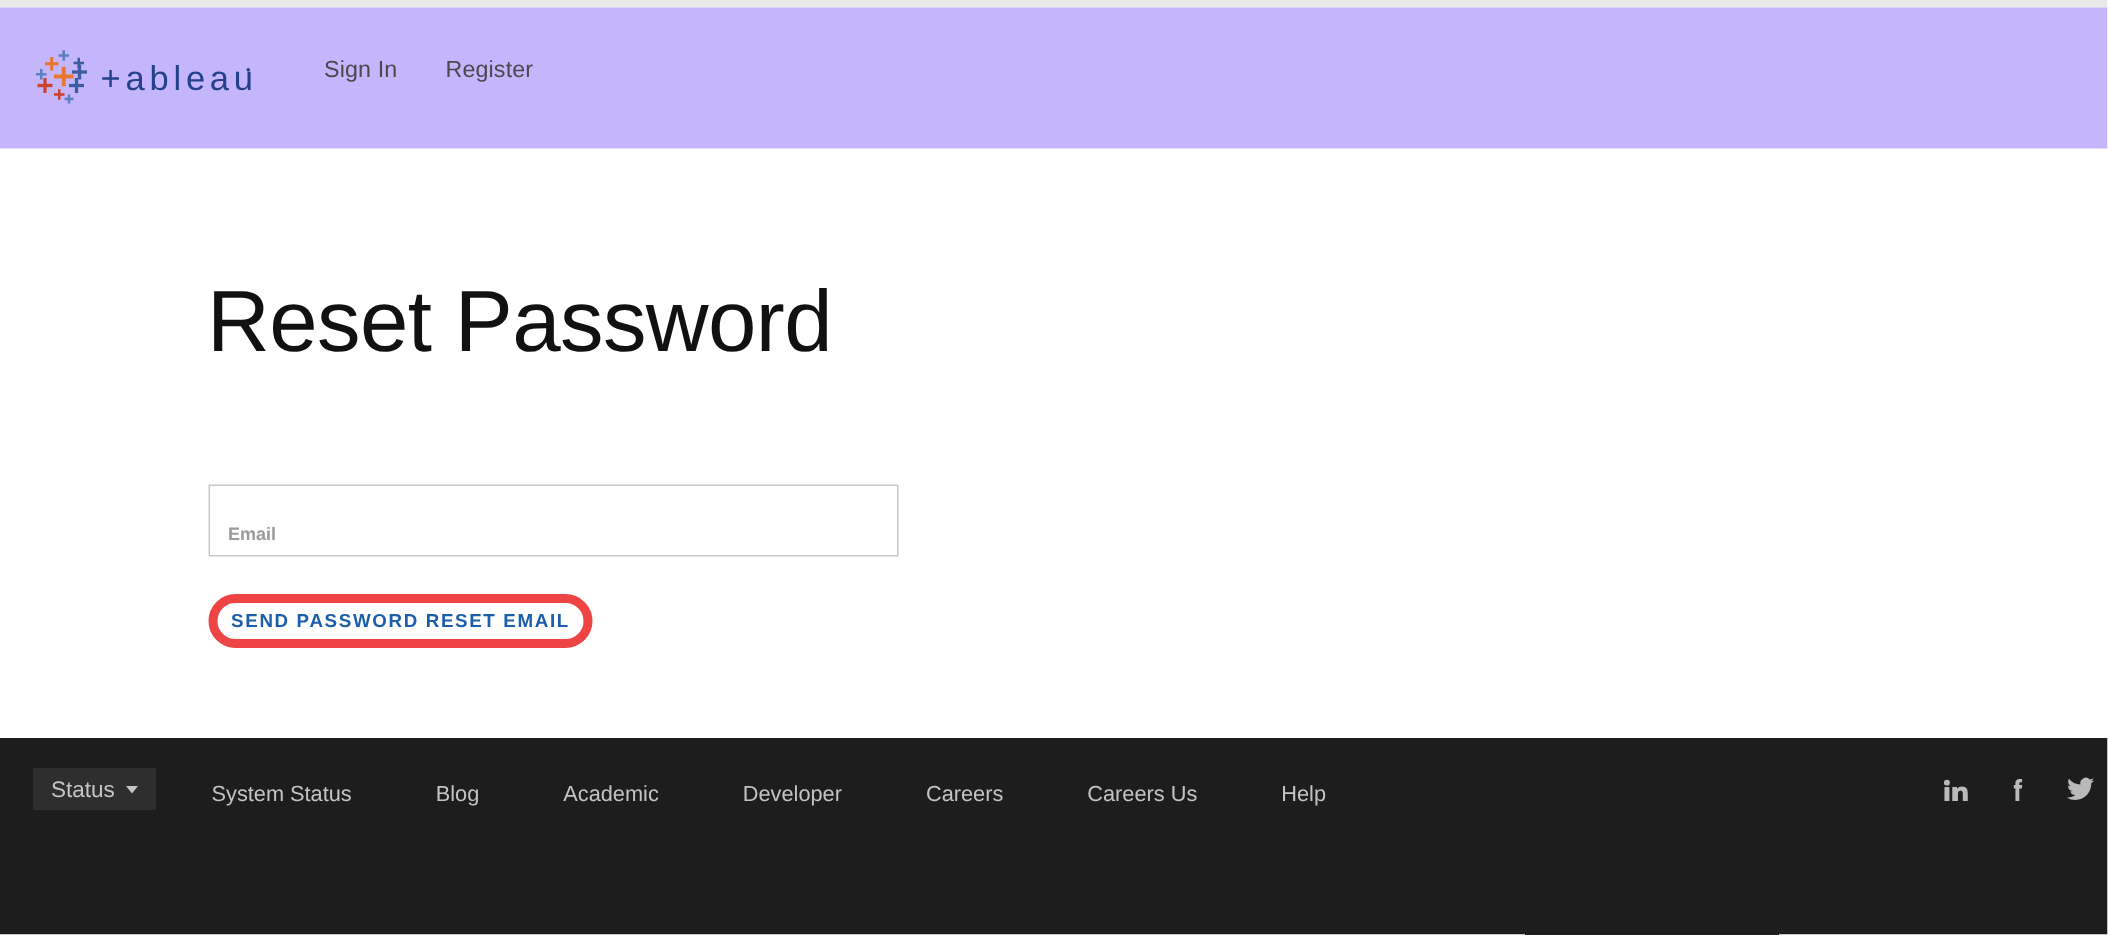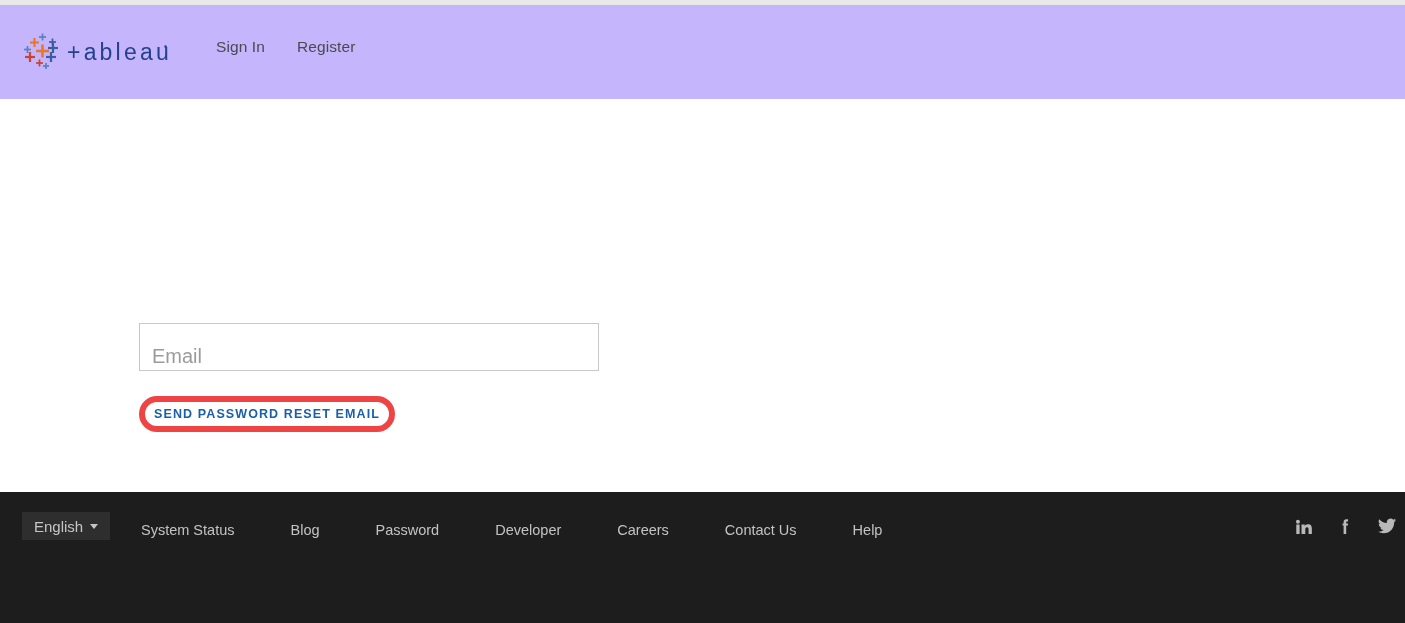--- a/index.html
+++ b/index.html
@@ -103,23 +103,24 @@
     height: 48px;
   }
   .email-input {
     width: 100%;
     height: 100%;
     box-sizing: border-box;
     border: 1px solid #c8c8c8;
     background: #ffffff;
     outline: none;
     font-family: "Liberation Sans", sans-serif;
-    font-size: 20px;
+    font-size: 12px;
     color: #333333;
     padding: 22px 12px 4px 12px;
+    font-weight: bold;
   }
   .email-input::placeholder {
     color: #9b9b9b;
     opacity: 1;
   }
   .submit-button {
     position: absolute;
     left: 139px;
     top: 296px;
     width: 256px;
@@ -281,44 +282,45 @@
 
   <div class="header-nav">
     <a class="header-link" href="#">Sign In</a>
     <a class="header-link" href="#">Register</a>
   </div>
 
   <div class="header-divider"></div>
 </div>
 
 <div class="main">
+  <h1 class="page-title">Reset Password</h1>
 
   <div class="email-field-wrap">
     <input class="email-input" type="text" placeholder="Email" style="">
   </div>
 
   <button class="submit-button">SEND PASSWORD RESET EMAIL</button>
 </div>
 
 <div class="footer">
 
   <div class="footer-top">
 
     <button class="lang-select">
-      <span>English</span>
+      <span>Status</span>
       <span class="caret"></span>
     </button>
 
     <nav class="footer-nav">
       <a href="#">System Status</a>
       <a href="#">Blog</a>
-      <a href="#">Password</a>
+      <a href="#">Academic</a>
       <a href="#">Developer</a>
       <a href="#">Careers</a>
-      <a href="#">Contact Us</a>
+      <a href="#">Careers Us</a>
       <a href="#">Help</a>
     </nav>
 
     <div class="social">
       <a href="#">
         <svg width="19" height="19" viewBox="0 0 24 24">
           <path d="M4.98 3.5a2.5 2.5 0 1 1 0 5 2.5 2.5 0 0 1 0-5zM2.9 21.5h4.2V9.6H2.9v11.9zM9.5 9.6h4v1.65h.06c.56-1 1.93-2.05 3.97-2.05 4.24 0 5.02 2.62 5.02 6.03v6.27h-4.19v-5.56c0-1.33-.02-3.04-1.9-3.04-1.9 0-2.19 1.44-2.19 2.94v5.66H9.5V9.6z"></path>
         </svg>
       </a>
       <a href="#">

